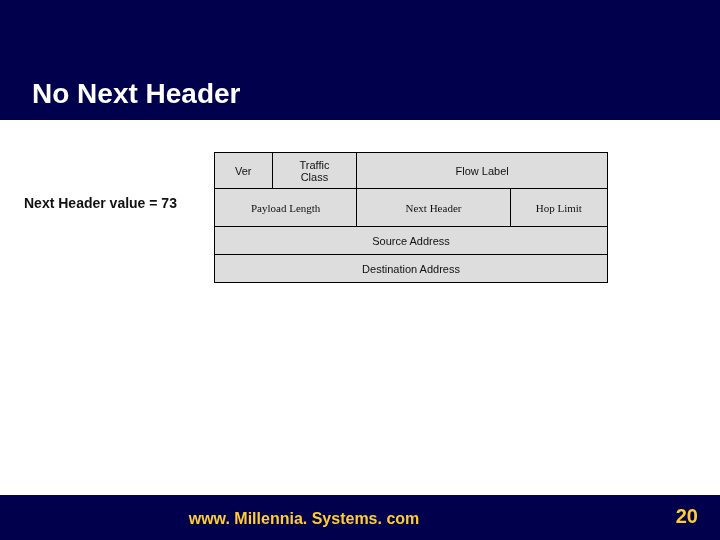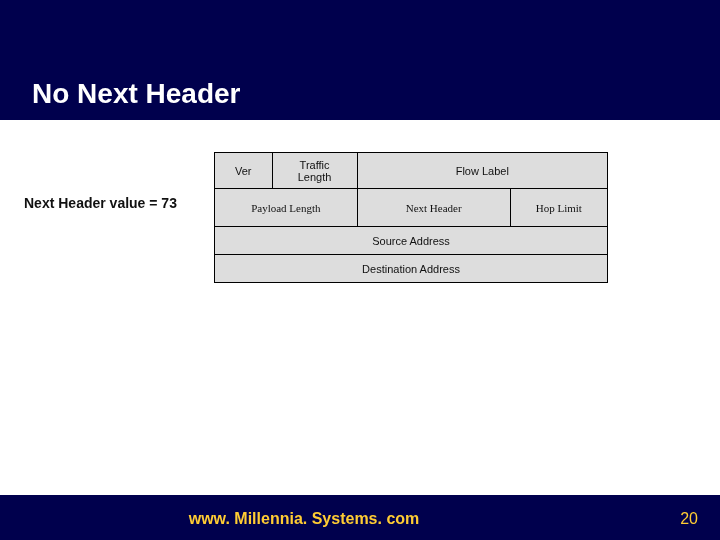--- a/index.html
+++ b/index.html
@@ -12,36 +12,36 @@
   .hdrtbl td { border: 1px solid #000; background: #ddd; font-size: 11px; text-align: center; vertical-align: middle; padding: 4px 20px; color: #111; }
   .row1 td { height: 36px; }
   .row2 td { height: 38px; font-family: Liberation Serif, serif; }
   .addr td  { height: 28px; text-align: center; }
   .footer-band { position: absolute; bottom: 0; left: 0; width: 720px; height: 45px; background: #00004d; }
   .logo { position: absolute; left: 32px; bottom: 5px; display: flex; align-items: center; gap: 6px; }
   .logo-name { font-family: Georgia, 'Times New Roman', serif; font-size: 18px; font-weight: bold; font-style: italic; color: #003a8c; line-height: 1; }
   .logo-sub { font-size: 6px; letter-spacing: 2px; color: #444; }
   .logo-mark { width: 28px; height: 28px; }
   .footer-url { position: absolute; left: 0; width: 608px; bottom: 12px; text-align: center; color: #ffcc33; font-size: 16px; font-weight: bold; }
-  .footer-num { position: absolute; right: 22px; bottom: 12px; color: #ffcc33; font-size: 16px; font-weight: normal; }
+  .footer-num { position: absolute; right: 22px; bottom: 12px; color: #ffcc33; font-size: 20px; font-weight: bold; }
 </style>
 </head>
 <body>
 
 <div class="slide">
   <div class="title-band"></div>
   <div class="title">No Next Header</div>
 
   <div class="note">Next Header value = 73</div>
 
   <table class="hdrtbl">
     <tbody>
         <tr class="row1">
       <td style="width:48px">Ver</td>
-      <td style="width:86px">Traffic Length</td>
+      <td style="width:86px">Traffic Class</td>
       <td style="width:260px" colspan="2">Flow Label</td>
     </tr>
     <tr class="row2">
       <td colspan="2">Payload Length</td>
       <td style="width:160px">Next Header</td>
       <td style="width:100px">Hop Limit</td>
     </tr>
     <tr class="addr">
       <td colspan="4">Source Address</td>
     </tr>

